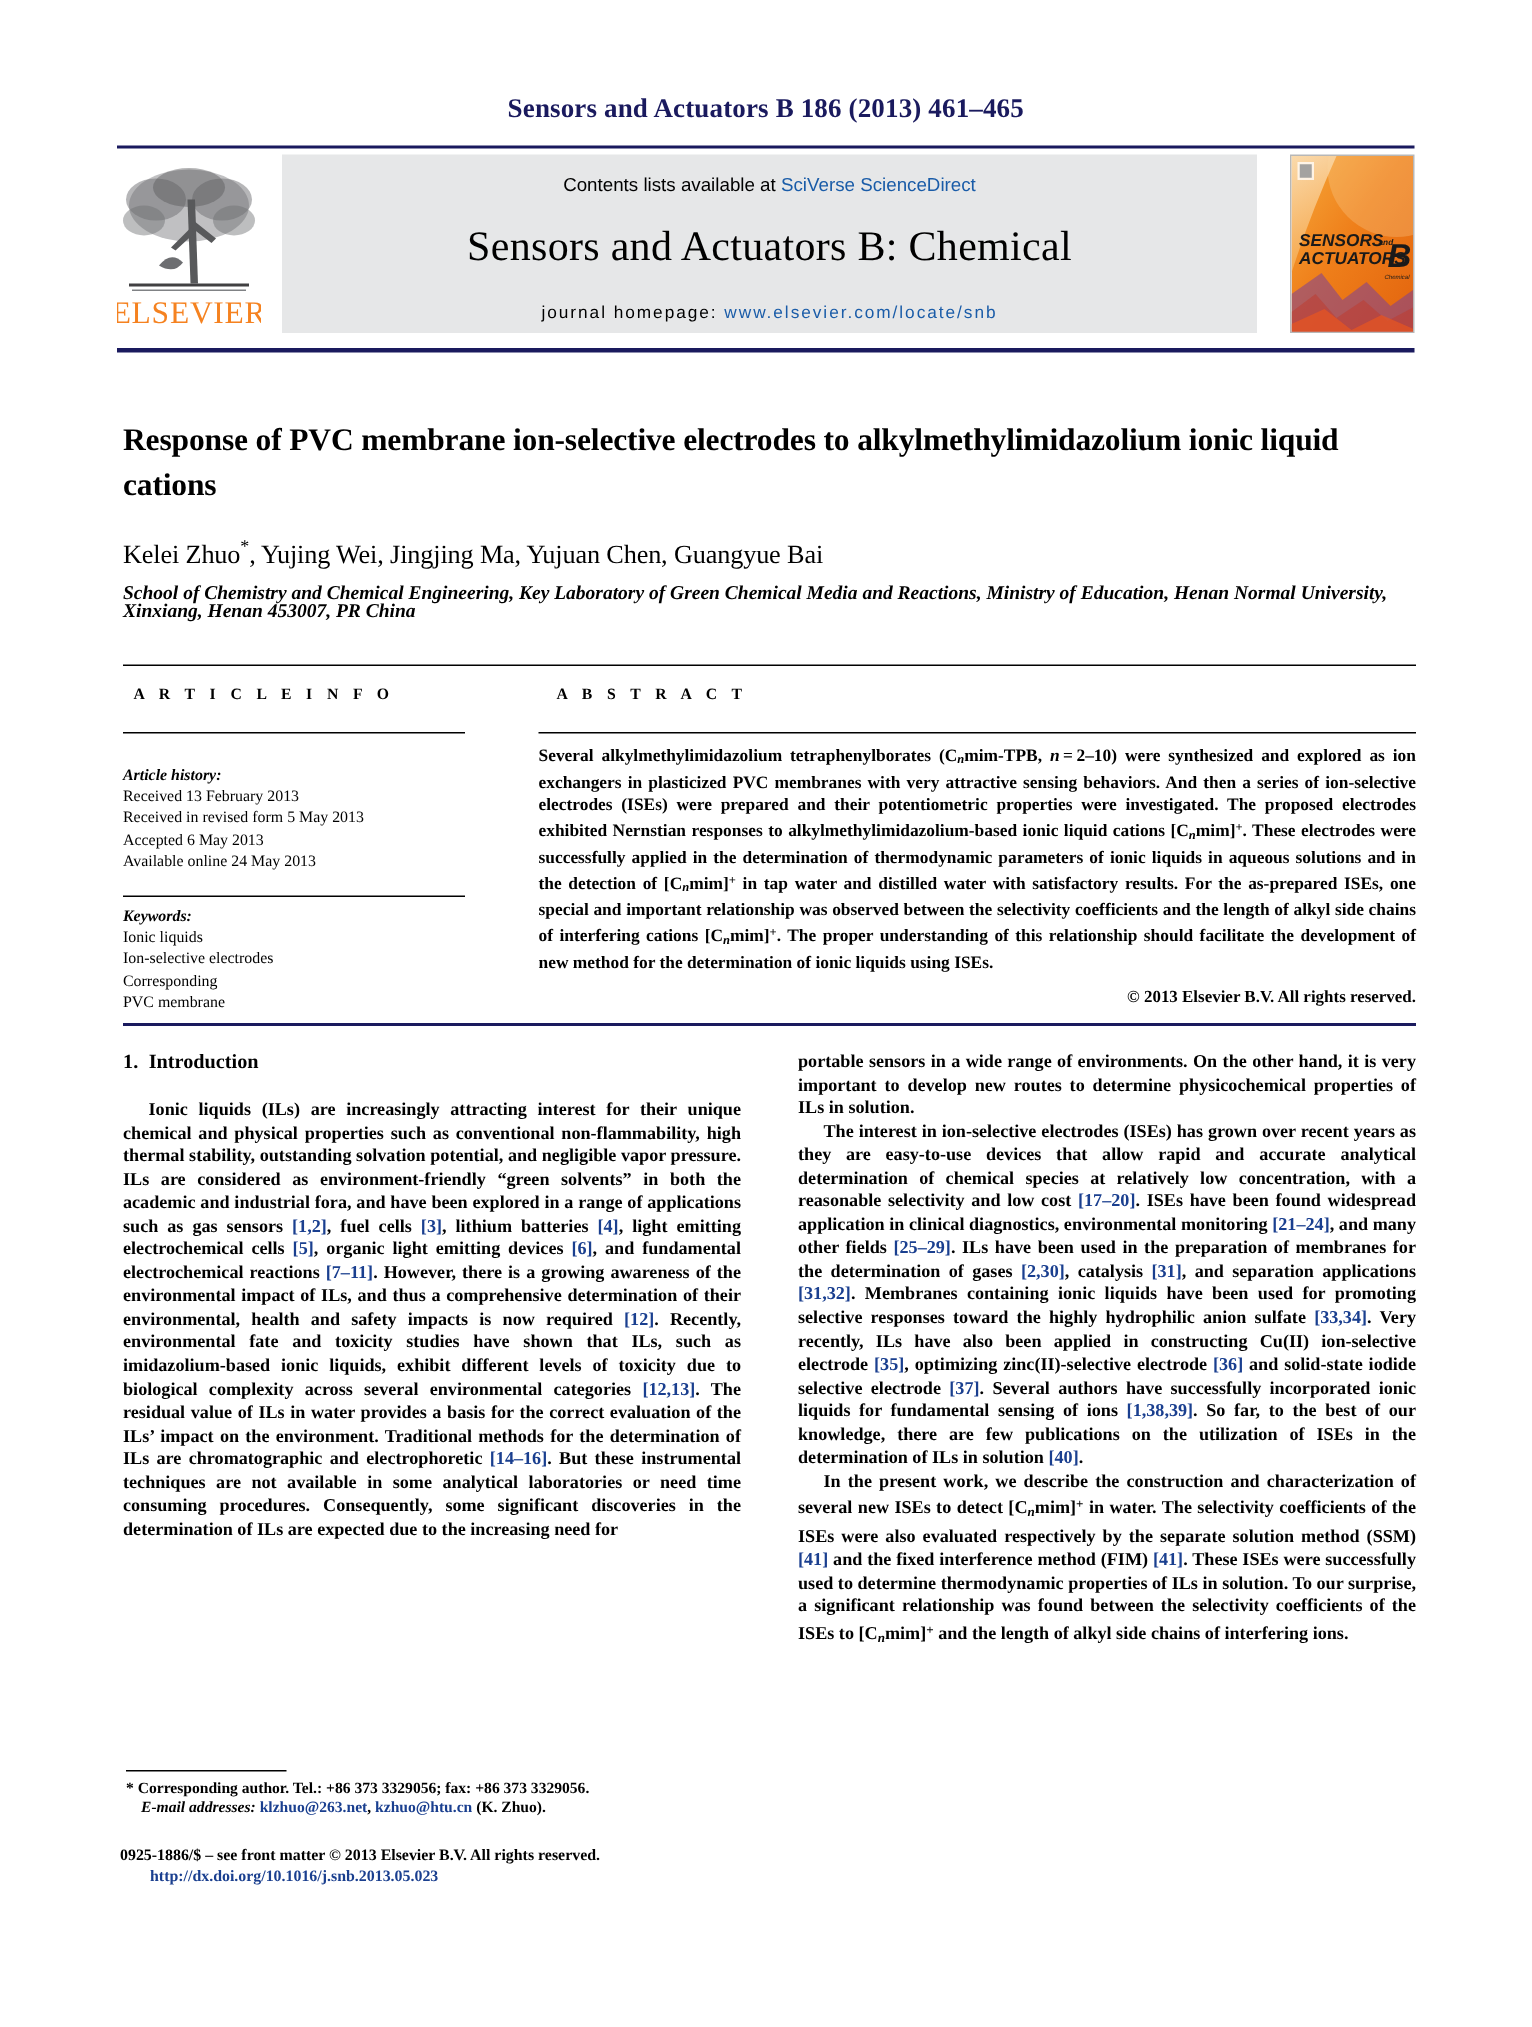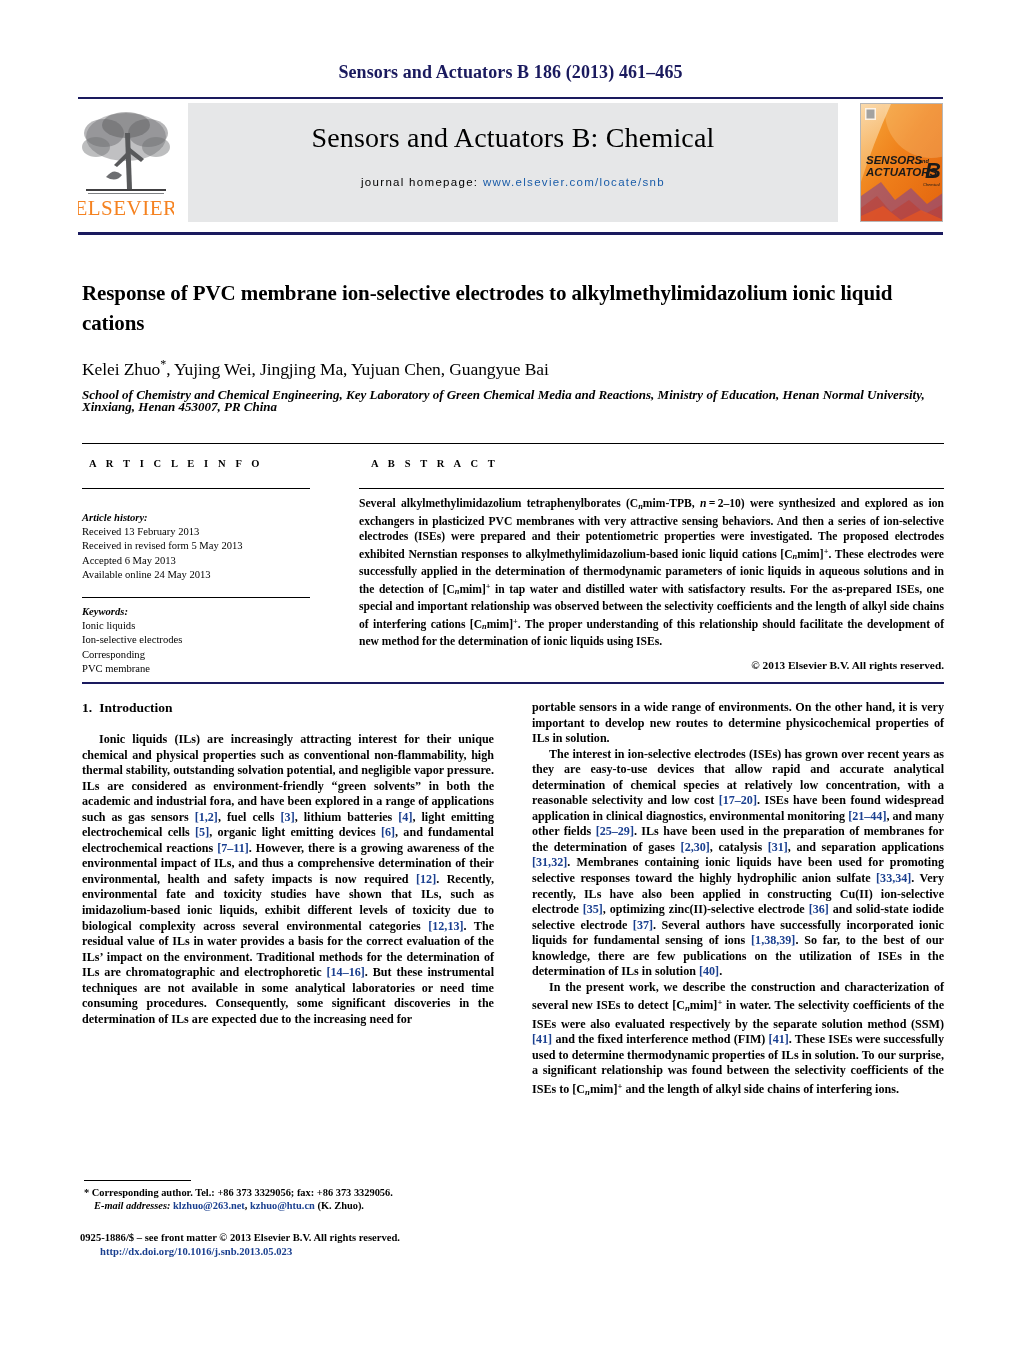--- a/index.html
+++ b/index.html
@@ -190,20 +190,23 @@
           <path d="M51 44 L66 56 L63 59 L50 49 Z" fill="#58595b"></path>
           <path d="M28 74 q8 -10 16 -2 q-6 8 -16 2 Z" fill="#6d6e71"></path>
           <rect x="8" y="86" width="80" height="2" fill="#414042"></rect>
           <rect x="10" y="90" width="76" height="1" fill="#808285"></rect>
         </g>
         <text x="48" y="112" text-anchor="middle" font-family="Liberation Serif, serif" font-size="21" letter-spacing="0.5" fill="#f58220">ELSEVIER</text>
       </svg>
     </div>
 
     <div class="banner">
+      <div class="contents-line">
+        <span>Contents lists available at </span><span class="sd-link">SciVerse ScienceDirect</span>
+      </div>
       <div class="journal-title">Sensors and Actuators B: Chemical</div>
       <div class="homepage">
         <span>journal homepage:</span>
         <span class="url">www.elsevier.com/locate/snb</span>
       </div>
     </div>
 
     <div class="cover-thumb">
       <svg viewBox="0 0 83 119" width="83" height="119" aria-hidden="true">
         <defs>
@@ -316,21 +319,21 @@
     </div>
 
     <div class="col col-right">
       <p class="body noindent">portable sensors
         in a wide range of environments. On the other hand, it is very important to develop new routes to determine
         physicochemical properties of ILs in solution.</p>
       <p class="body">The interest in ion-selective
         electrodes (ISEs) has grown over recent years as they are easy-to-use devices that allow rapid and accurate
         analytical determination of chemical species at relatively low concentration, with a reasonable selectivity
         and low cost <span class="ref">[17–20]</span>. ISEs have been found widespread application in clinical
-        diagnostics, environmental monitoring <span class="ref">[21–44]</span>, and many other fields
+        diagnostics, environmental monitoring <span class="ref">[21–24]</span>, and many other fields
         <span class="ref">[25–29]</span>. ILs have been used in the preparation of membranes for the
         determination of gases <span class="ref">[2,30]</span>, catalysis <span class="ref">[31]</span>, and
         separation applications <span class="ref">[31,32]</span>. Membranes containing ionic liquids have been used
         for promoting selective responses toward the highly hydrophilic anion sulfate
         <span class="ref">[33,34]</span>. Very recently, ILs have also been applied in constructing Cu(II)
         ion-selective electrode <span class="ref">[35]</span>, optimizing zinc(II)-selective electrode
         <span class="ref">[36]</span> and solid-state iodide selective electrode <span class="ref">[37]</span>.
         Several authors have successfully incorporated ionic liquids for fundamental sensing of ions
         <span class="ref">[1,38,39]</span>. So far, to the best of our knowledge, there are few publications on the
         utilization of ISEs in the determination of ILs in solution <span class="ref">[40]</span>.</p>

